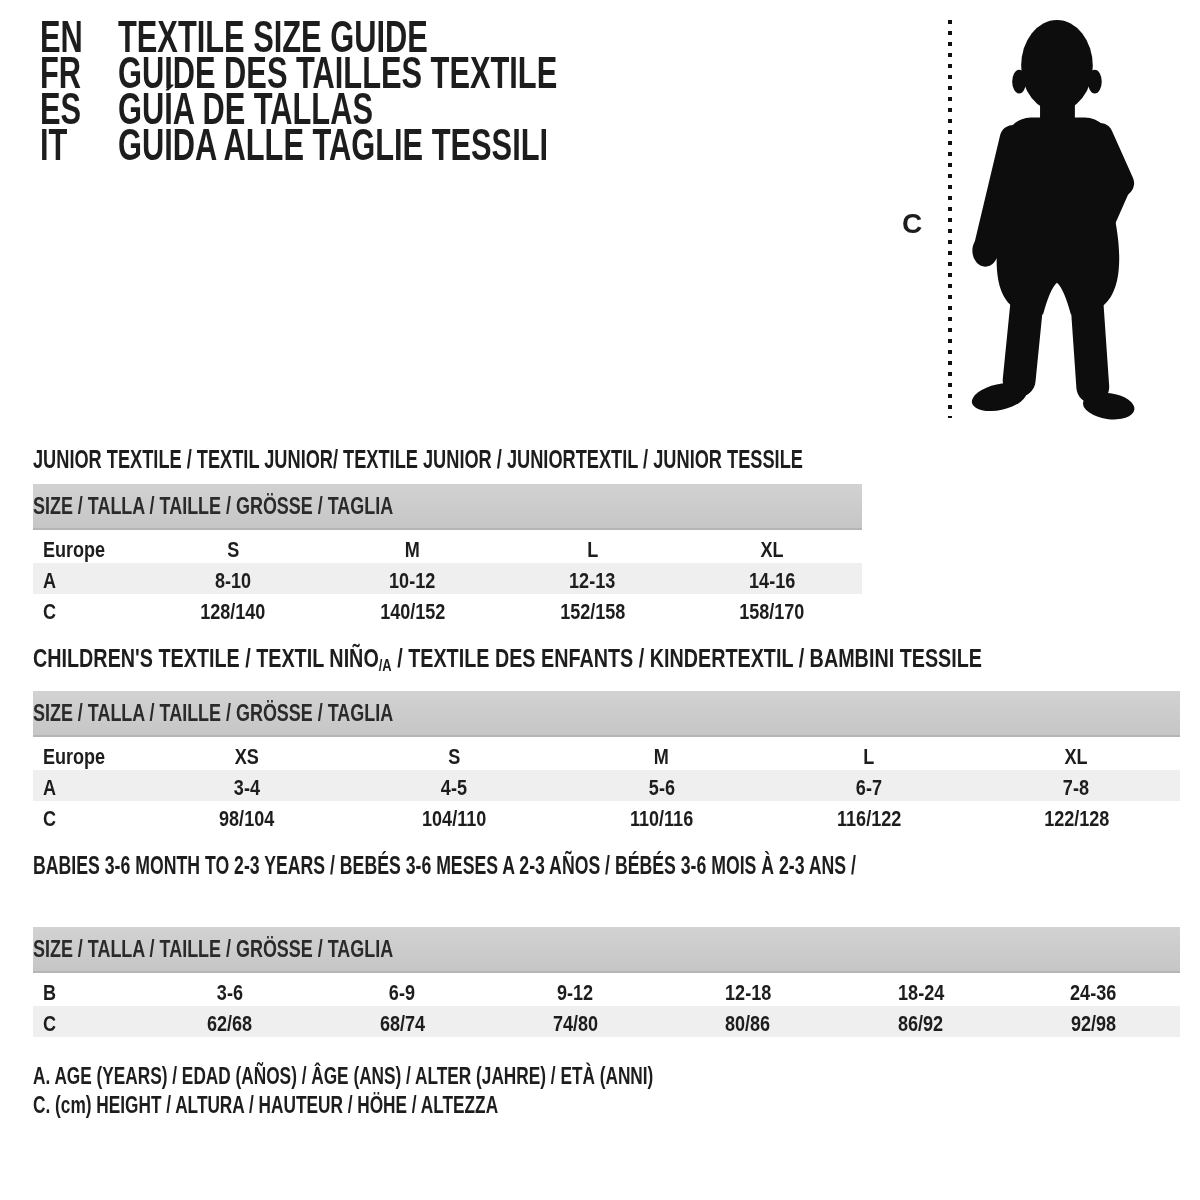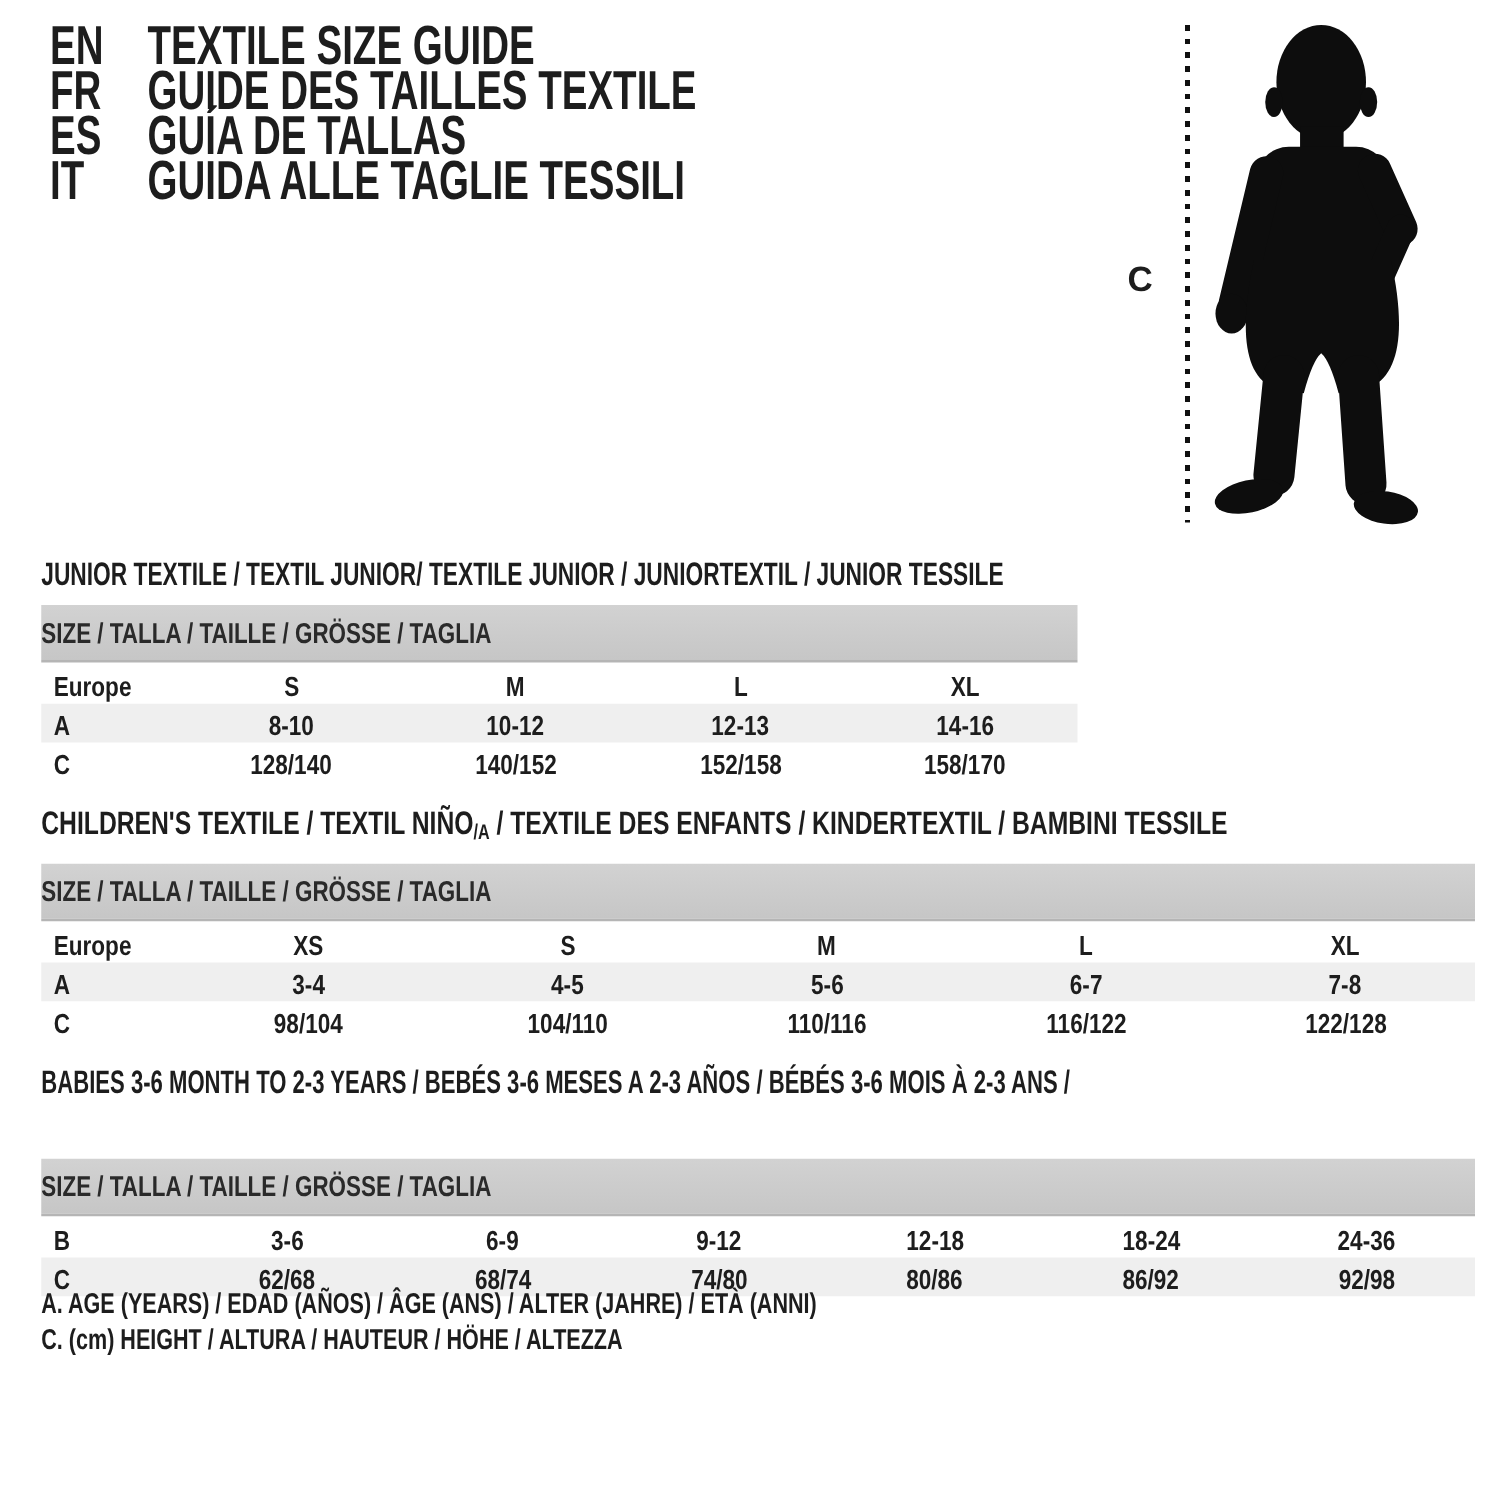--- a/index.html
+++ b/index.html
@@ -29,21 +29,21 @@
     box-sizing:border-box;display:flex;align-items:center;
     font-size:23px;font-weight:bold;color:#2a2a2a;margin-bottom:2px;}
   .t-band .cond{transform:scaleX(0.78);}
   .t-row{display:flex;height:31px;align-items:flex-end;font-size:22px;font-weight:bold;text-decoration:underline;}
   .t-row.shaded{background:#efefef;}
   .t-lbl{width:110px;padding-left:10px;box-sizing:border-box;}
   .t-lbl .cond{transform:scaleX(0.82);}
   .t-cell{flex:1;text-align:center;}
   .t-cell .cond{transform:scaleX(0.82);transform-origin:50% 50%;}
   
-  #legend{position:absolute;left:33px;top:1028px;font-size:23px;font-weight:bold;}
+  #legend{position:absolute;left:33px;top:1062px;font-size:23px;font-weight:bold;}
   #legend .legend-line{height:29px;display:flex;align-items:center;}
   #legend .cond{transform:scaleX(0.75);}
 </style>
 </head>
 <body>
 
 <div id="page">
 
   <div id="lang-block">
     <div class="lang-row">

